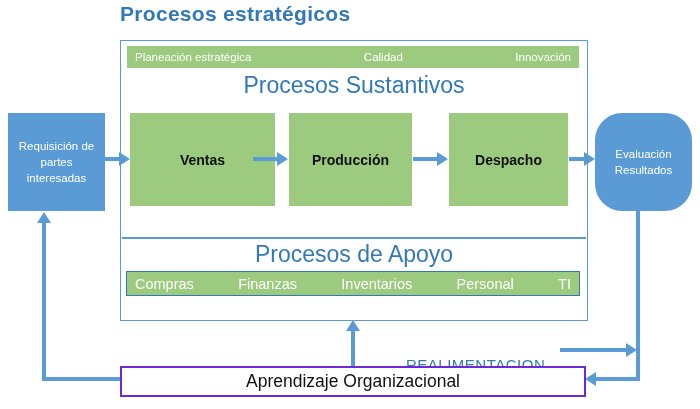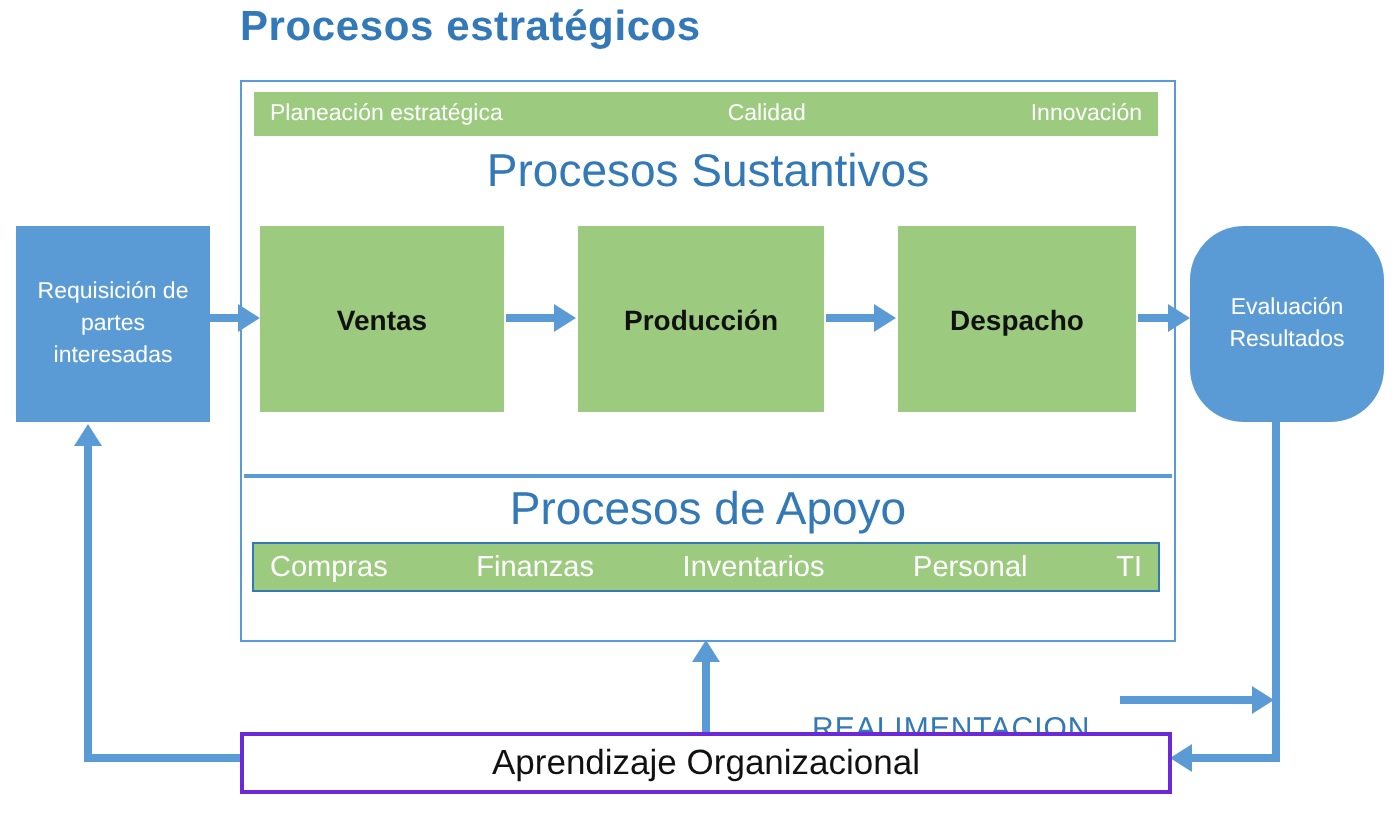--- a/index.html
+++ b/index.html
@@ -39,21 +39,21 @@
   }
   .strip-apoyo{
     left:126px;top:271px;width:454px;height:25px;padding:0 8px;font-size:14.5px;
     border:1.5px solid #3379B8;
   }
   .pbox{
     position:absolute;top:113px;height:93px;background:#9CCA7F;
     display:flex;align-items:center;justify-content:center;
     font-size:14px;font-weight:bold;color:#111111;
   }
-  .pbox-ventas{left:130px;width:122px;}
+  .pbox-ventas{left:130px;width:145px;}
   .pbox-produccion{left:289px;width:123px;}
   .pbox-despacho{left:449px;width:119px;}
   .side-box{
     position:absolute;top:113px;width:97px;height:98px;background:#5B9BD5;
     color:#ffffff;font-size:11.5px;line-height:1.4;text-align:center;
     display:flex;align-items:center;justify-content:center;padding:0 4px;box-sizing:border-box;
   }
   .side-left{left:8px;}
   .side-right{left:595px;border-radius:27px;}
   .bottom-box{

